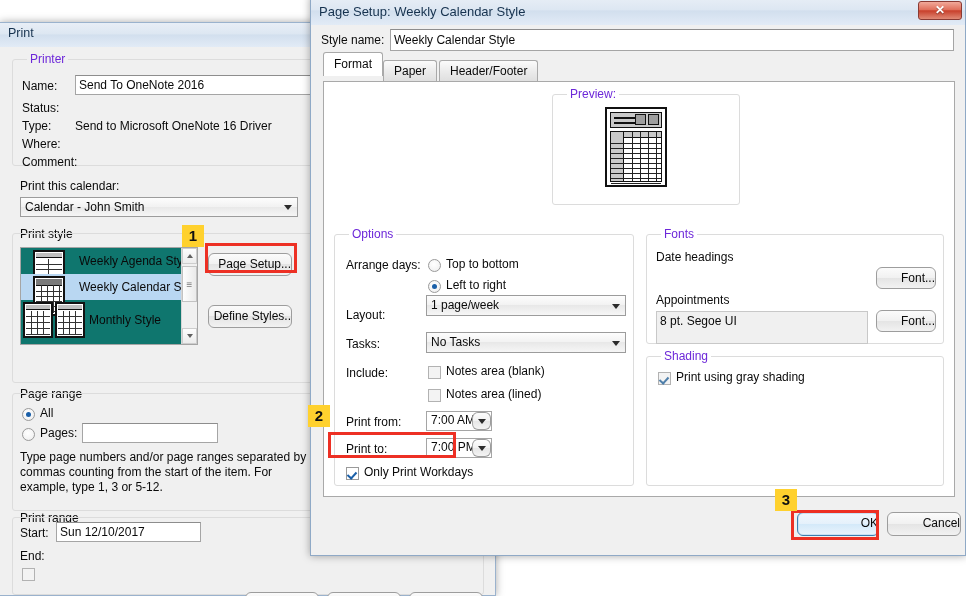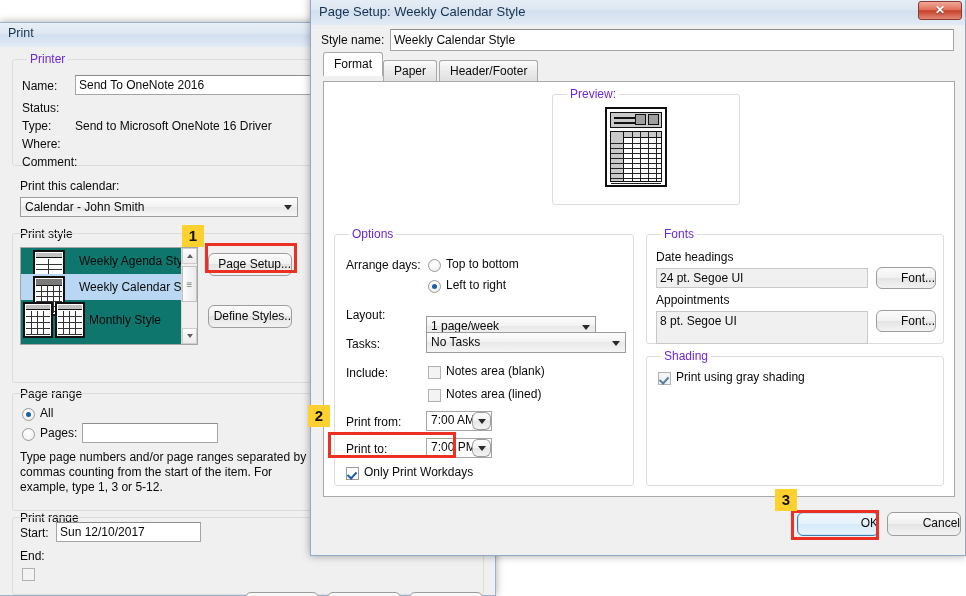--- a/index.html
+++ b/index.html
@@ -450,21 +450,21 @@
           <div class="glabel">Options</div>
         </div>
 
         <div class="lbl" style="left:22px; top:176px;">Arrange days:</div>
         <div class="rb" style="left:104px; top:177px;"></div>
         <div class="lbl" style="left:122px; top:175px;">Top to bottom</div>
         <div class="rb checked" style="left:104px; top:198px;"></div>
         <div class="lbl" style="left:122px; top:196px;">Left to right</div>
 
         <div class="lbl" style="left:22px; top:226px;">Layout:</div>
-        <div class="combo" style="left:102px; top:234px; width:170px; height:21px; line-height:19px;">
+        <div class="combo" style="left:102px; top:213px; width:200px; height:21px; line-height:19px;">
           <span>1 page/week</span>
           <span class="arrow"></span>
         </div>
 
         <div class="lbl" style="left:22px; top:255px;">Tasks:</div>
         <div class="combo" style="left:102px; top:250px; width:200px; height:21px; line-height:19px;">
           <span>No Tasks</span>
           <span class="arrow"></span>
         </div>
 
@@ -486,21 +486,20 @@
           <span class="btn"></span>
         </div>
 
         <div class="cb checked" style="left:22px; top:385px;"></div>
         <div class="lbl" style="left:40px; top:383px;">Only Print Workdays</div>
 
         <div class="group onwhite" style="left:322px; top:152px; width:298px; height:110px;">
           <div class="glabel">Fonts</div>
         </div>
         <div class="lbl" style="left:332px; top:168px;">Date headings</div>
-        <div class="textbox readonly" style="left:332px; top:186px; width:212px; height:20px;">24 pt. Segoe UI</div>
         <div class="btn" style="left:552px; top:185px; width:60px; height:22px;">Font...</div>
         <div class="lbl" style="left:332px; top:211px;">Appointments</div>
         <div class="textbox readonly" style="left:332px; top:229px; width:212px; height:33px;">8 pt. Segoe UI</div>
         <div class="btn" style="left:552px; top:228px; width:60px; height:22px;">Font...</div>
 
         <div class="group onwhite" style="left:322px; top:274px; width:298px; height:130px;">
           <div class="glabel">Shading</div>
         </div>
         <div class="cb gray checked" style="left:334px; top:290px;"></div>
         <div class="lbl" style="left:352px; top:288px;">Print using gray shading</div>

